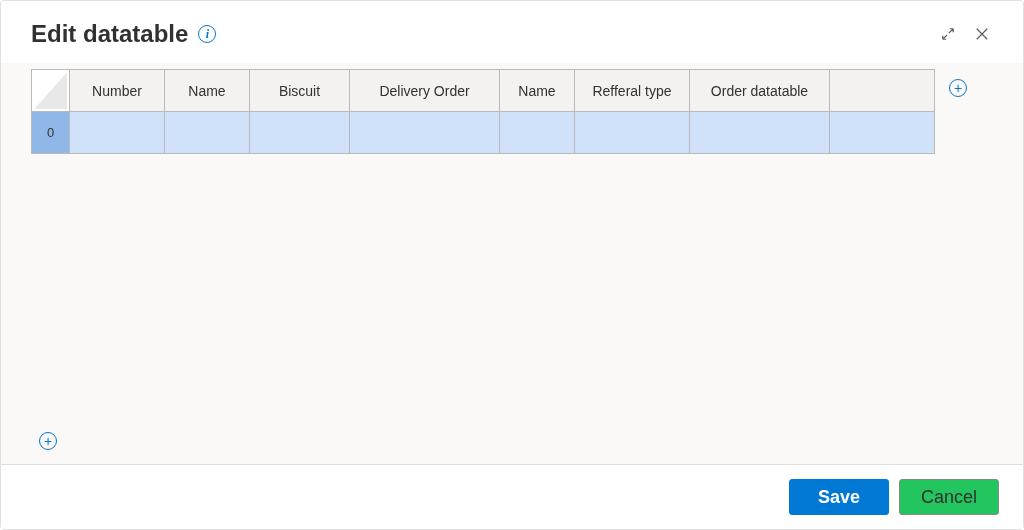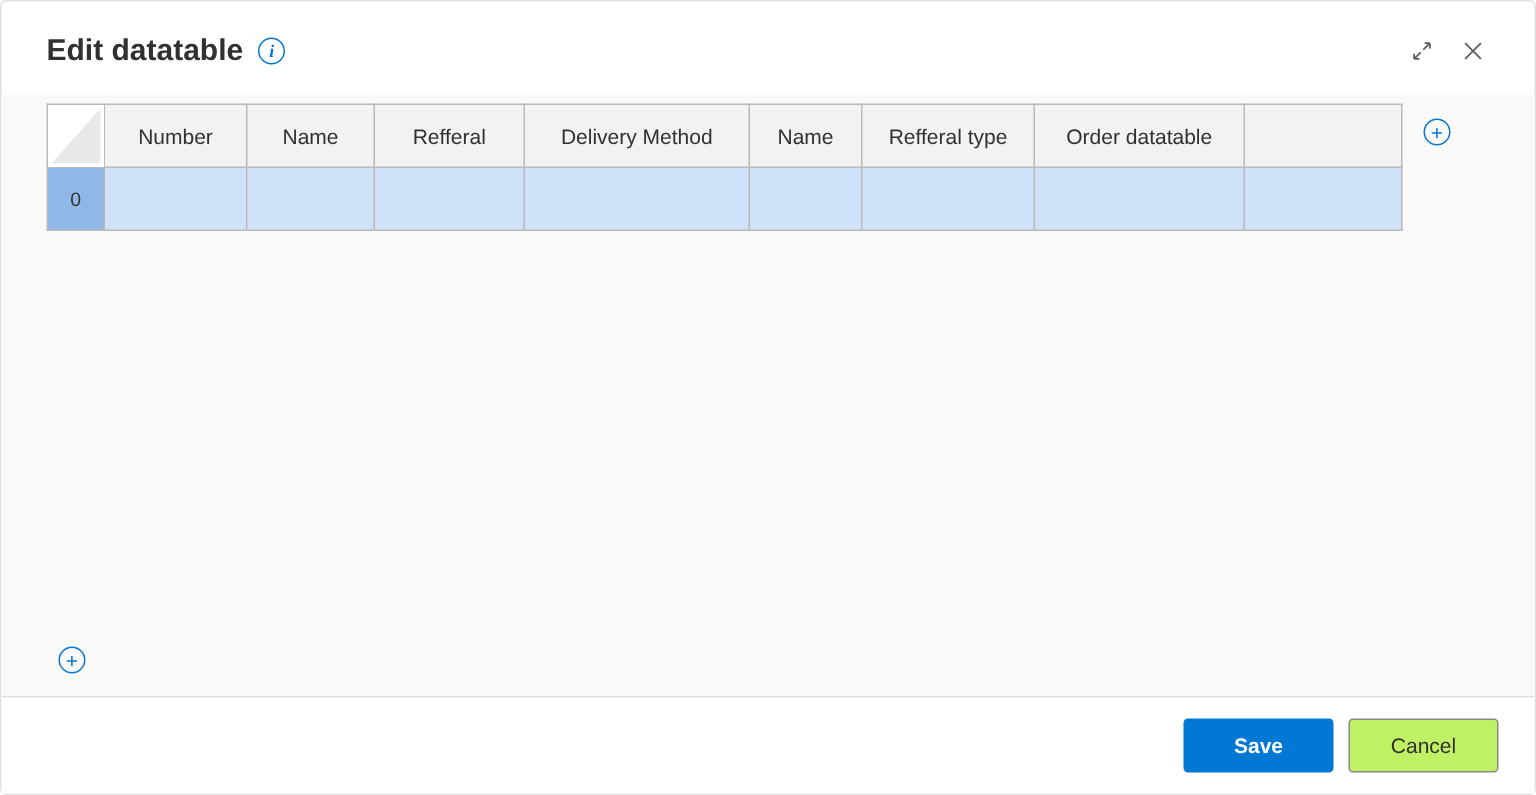--- a/index.html
+++ b/index.html
@@ -18,21 +18,21 @@
       flex-direction: column;
       border: 1px solid #e0e0e0;
       border-radius: 4px;
     }
     .header {
       display: flex;
       align-items: center;
       padding: 16px 24px 12px 30px;
     }
     .title {
-      font-size: 20px;
+      font-size: 24px;
       font-weight: 600;
       color: #323130;
     }
     .info-icon {
       margin-left: 10px;
       width: 18px;
       height: 18px;
       border: 1.5px solid #0078d4;
       border-radius: 50%;
       display: inline-flex;
@@ -147,35 +147,35 @@
       padding: 14px 24px;
       display: flex;
       justify-content: flex-end;
       gap: 10px;
       background: #ffffff;
     }
     .btn {
       min-width: 100px;
       height: 36px;
       border-radius: 3px;
-      font-size: 14px;
+      font-size: 18px;
       cursor: pointer;
       display: inline-flex;
       align-items: center;
       justify-content: center;
       font-family: inherit;
     }
     .btn-primary {
       background: #0078d4;
       color: #ffffff;
       border: 1px solid #0078d4;
       font-weight: 600;
     }
     .btn-secondary {
-      background: #bef264;
+      background: #22c55e;
       color: #323130;
       border: 1px solid #8a8886;
     }
   </style>
 </head>
 <body>
 
 <div class="dialog">
 
   <div class="header">
@@ -196,22 +196,22 @@
   </div>
 
   <div class="body">
     <div class="table-wrap">
       <table>
         <thead>
           <tr>
             <th class="corner"></th>
             <th class="col-number">Number</th>
             <th class="col-name">Name</th>
-            <th class="col-refferal">Refferal</th>
-            <th class="col-delivery">Delivery Method</th>
+            <th class="col-refferal">Biscuit</th>
+            <th class="col-delivery">Delivery Order</th>
             <th class="col-date">Name</th>
             <th class="col-biscuit">Refferal type</th>
             <th class="col-quantity">Order datatable</th>
             <th class="col-empty"></th>
           </tr>
         </thead>
         <tbody>
           <tr class="selected">
             <td class="rowhead">0</td>
             <td class="cell"></td>

